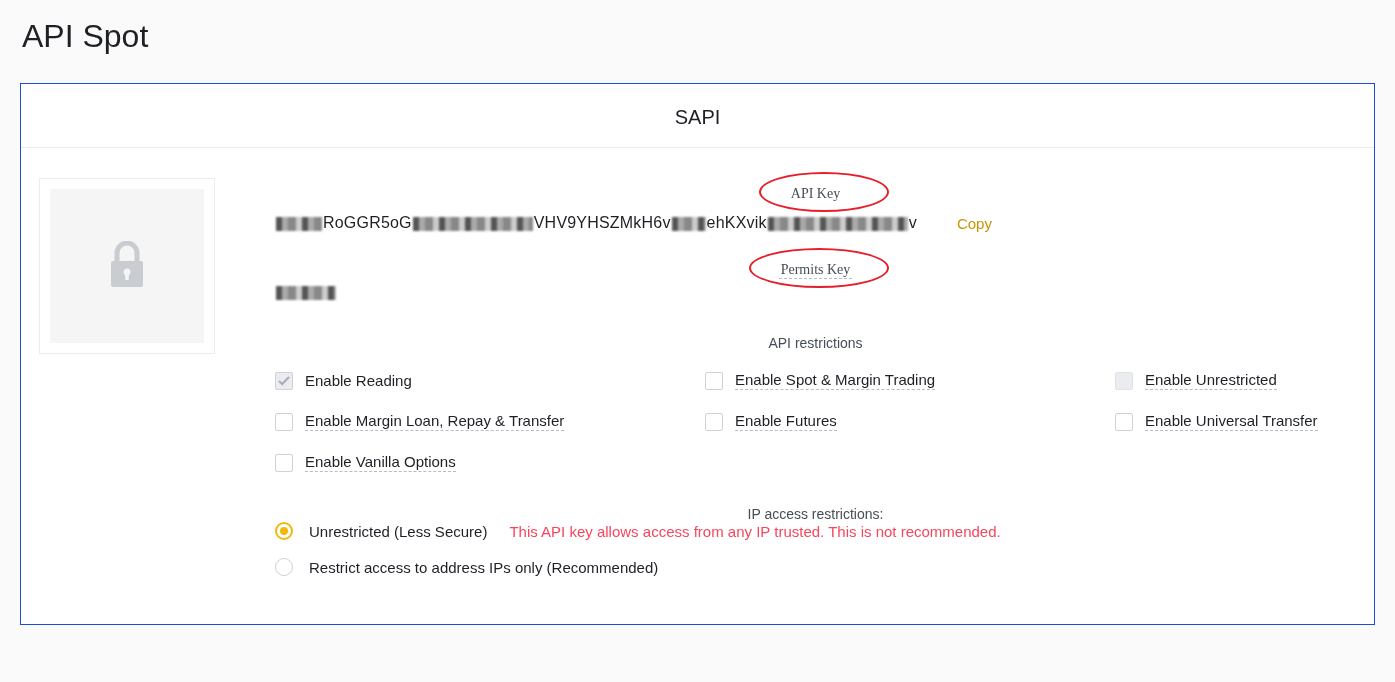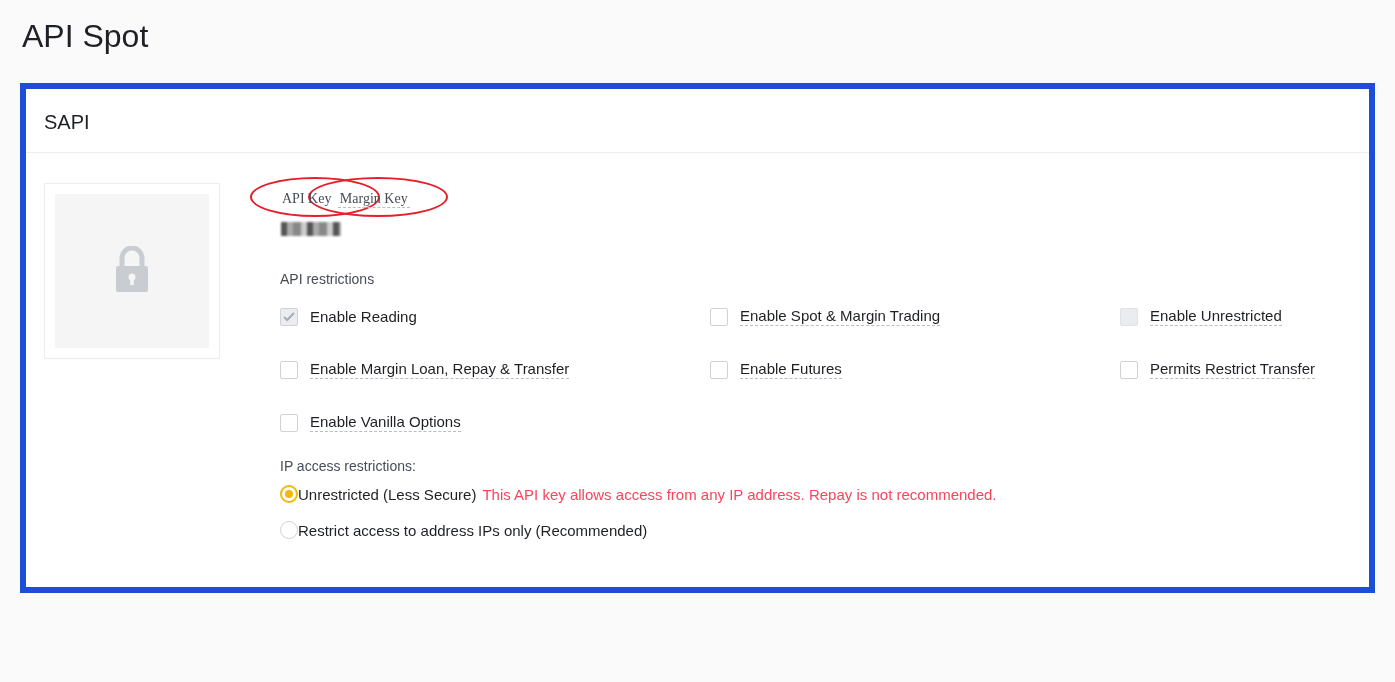--- a/index.html
+++ b/index.html
@@ -11,22 +11,23 @@
   }
   .page-title {
     font-size: 32px;
     font-weight: 500;
     padding: 18px 22px 28px 22px;
     color: #1e2026;
   }
   .card {
     background: #fff;
     margin: 0 20px 20px 20px;
-    border: 6px solid #1d4ed8;
+    border: 1px solid #1d4ed8;
     padding: 0 0 30px 0;
+    text-align: center;
   }
   .card-header {
     font-size: 20px;
     font-weight: 500;
     padding: 22px 18px 18px 18px;
     border-bottom: 1px solid #eaecef;
     margin: 0 0 30px 0;
   }
   .card-body {
     display: flex;
@@ -108,22 +109,22 @@
     cursor: pointer;
   }
   .section-label {
     font-size: 14px;
     color: #474d57;
     margin-bottom: 20px;
   }
   .restrictions-grid {
     display: grid;
     grid-template-columns: 430px 410px auto;
-    row-gap: 34px;
-    margin-bottom: 26px;
+    row-gap: 22px;
+    margin-bottom: 34px;
   }
   .chk {
     display: flex;
     align-items: center;
     gap: 12px;
   }
   .chk-box {
     width: 18px;
     height: 18px;
     border: 1px solid #d0d2d6;
@@ -146,26 +147,26 @@
   .chk-label {
     font-size: 15px;
     color: #1e2026;
     border-bottom: 1px dashed #b7bdc6;
     padding-bottom: 1px;
   }
   .chk-label.nodash { border-bottom: none; }
   .ip-section-label {
     font-size: 14px;
     color: #474d57;
-    margin-bottom: 11px;
+    margin-bottom: 0;
   }
   .radio-row {
     display: flex;
     align-items: center;
-    gap: 0;
+    gap: 16px;
     margin-bottom: 18px;
   }
   .radio-outer {
     width: 18px;
     height: 18px;
     border-radius: 50%;
     border: 1px solid #d0d2d6;
     display: flex;
     align-items: center;
     justify-content: center;
@@ -209,25 +210,31 @@
         </svg>
       </div>
     </div>
 
     <div class="content-col">
       
       <div class="field-label-wrap">
         <div class="circle-highlight"></div>
         <span class="field-label">API Key</span>
       </div>
+      <div class="key-row">
+        <span class="key-value">
+          <span class="redact" style="width:46px"></span><span>RoGGR5oG</span><span class="redact" style="width:120px"></span><span>VHV9YHSZMkH6v</span><span class="redact" style="width:34px"></span><span>ehKXvik</span><span class="redact" style="width:140px"></span><span>v</span>
+        </span>
+        <span class="copy-link">Copy</span>
+      </div>
 
       
       <div class="field-label-wrap" style="margin-bottom:4px">
         <div class="circle-highlight" style="width:140px"></div>
-        <span class="field-label dotted-under">Margin Key</span>
+        <span class="field-label dotted-under">Permits Key</span>
       </div>
       <div class="key-row" style="margin-bottom:34px">
         <span class="key-value">
           <span class="redact" style="width:60px"></span>
         </span>
       </div>
 
       
       <div class="section-label">API restrictions</div>
       <div class="restrictions-grid" id="restrictions-grid">
@@ -250,37 +257,37 @@
           <div class="chk">
             <div class="chk-box"></div>
             <span class="chk-label">Enable Margin Loan, Repay &amp; Transfer</span>
           </div>
           <div class="chk">
             <div class="chk-box"></div>
             <span class="chk-label">Enable Futures</span>
           </div>
           <div class="chk">
             <div class="chk-box"></div>
-            <span class="chk-label">Permits Restrict Transfer</span>
+            <span class="chk-label">Enable Universal Transfer</span>
           </div>
           <div class="chk">
             <div class="chk-box"></div>
             <span class="chk-label">Enable Vanilla Options</span>
           </div>
         </div>
 
       
       <div class="ip-section-label">IP access restrictions:</div>
       <div id="ip-options">
           <div class="radio-row">
             <div class="radio-outer selected">
               <div class="radio-inner"></div>
             </div>
             <span class="radio-label">Unrestricted (Less Secure)</span>
-            <span class="warn-text">This API key allows access from any IP address. Repay is not recommended.</span>
+            <span class="warn-text">This API key allows access from any IP trusted. This is not recommended.</span>
           </div>
           <div class="radio-row">
             <div class="radio-outer"></div>
             <span class="radio-label">Restrict access to address IPs only (Recommended)</span>
           </div>
         </div>
     </div>
   </div>
 </div>
 

